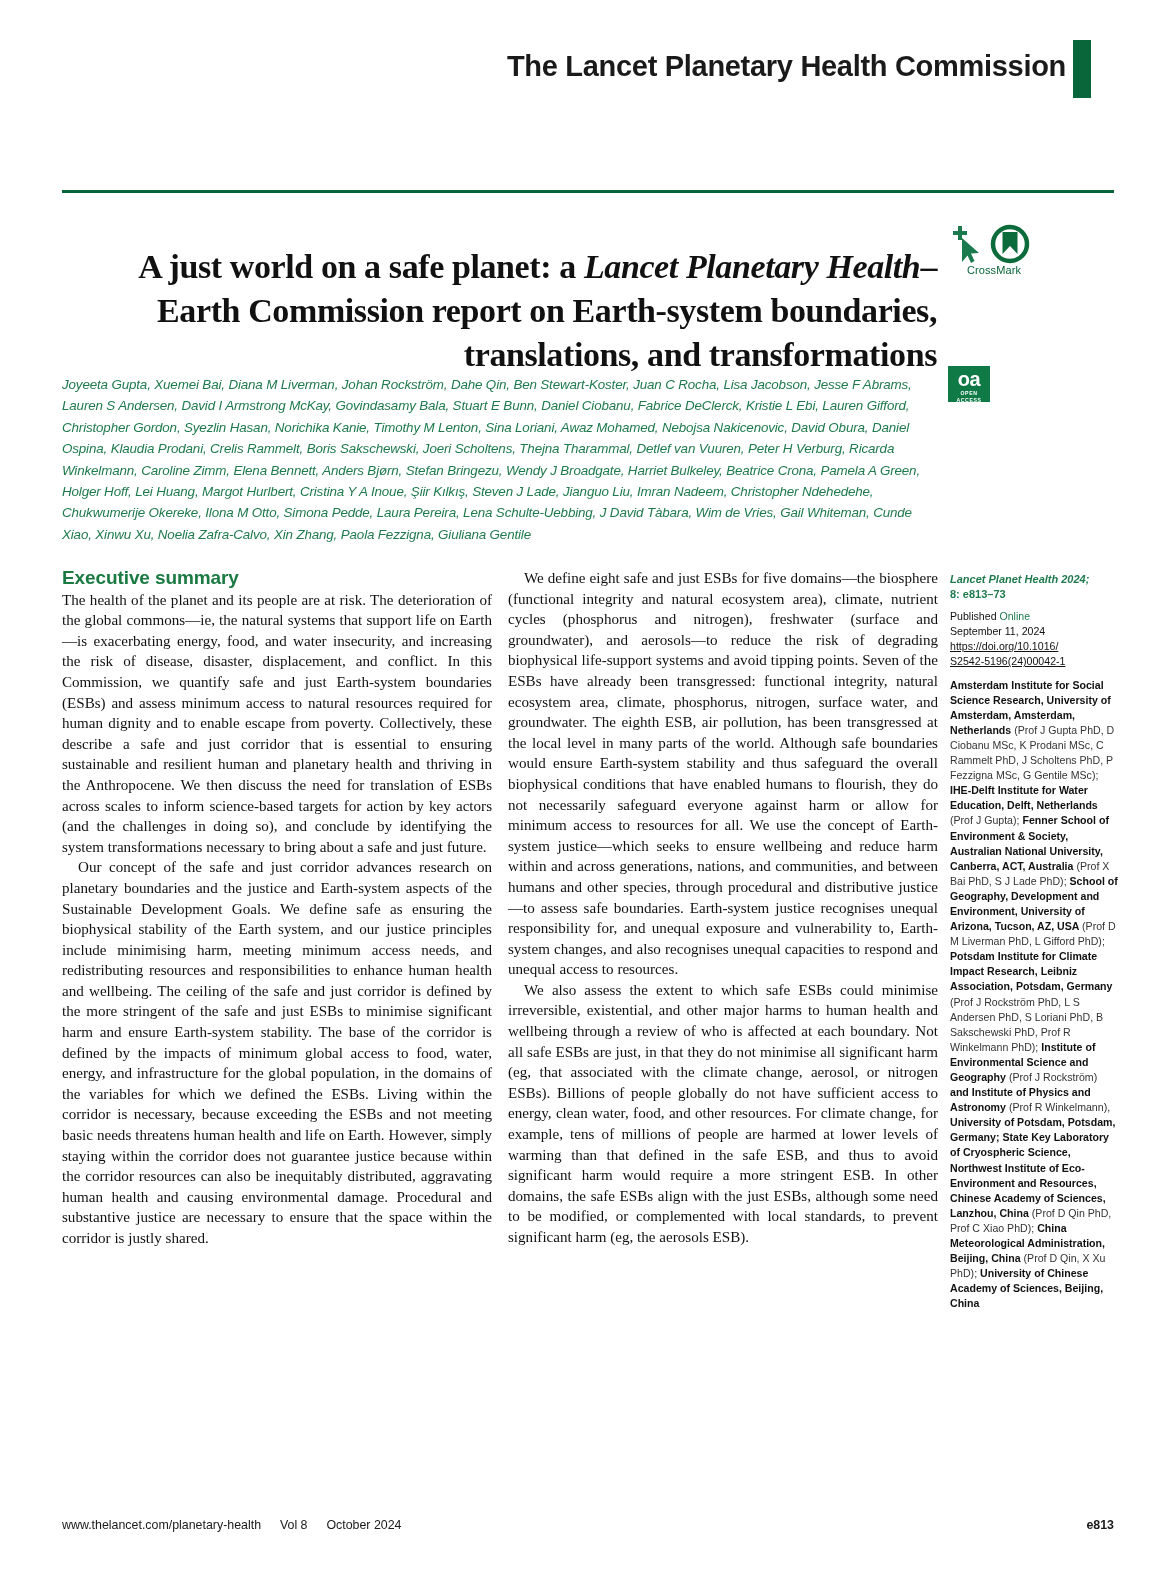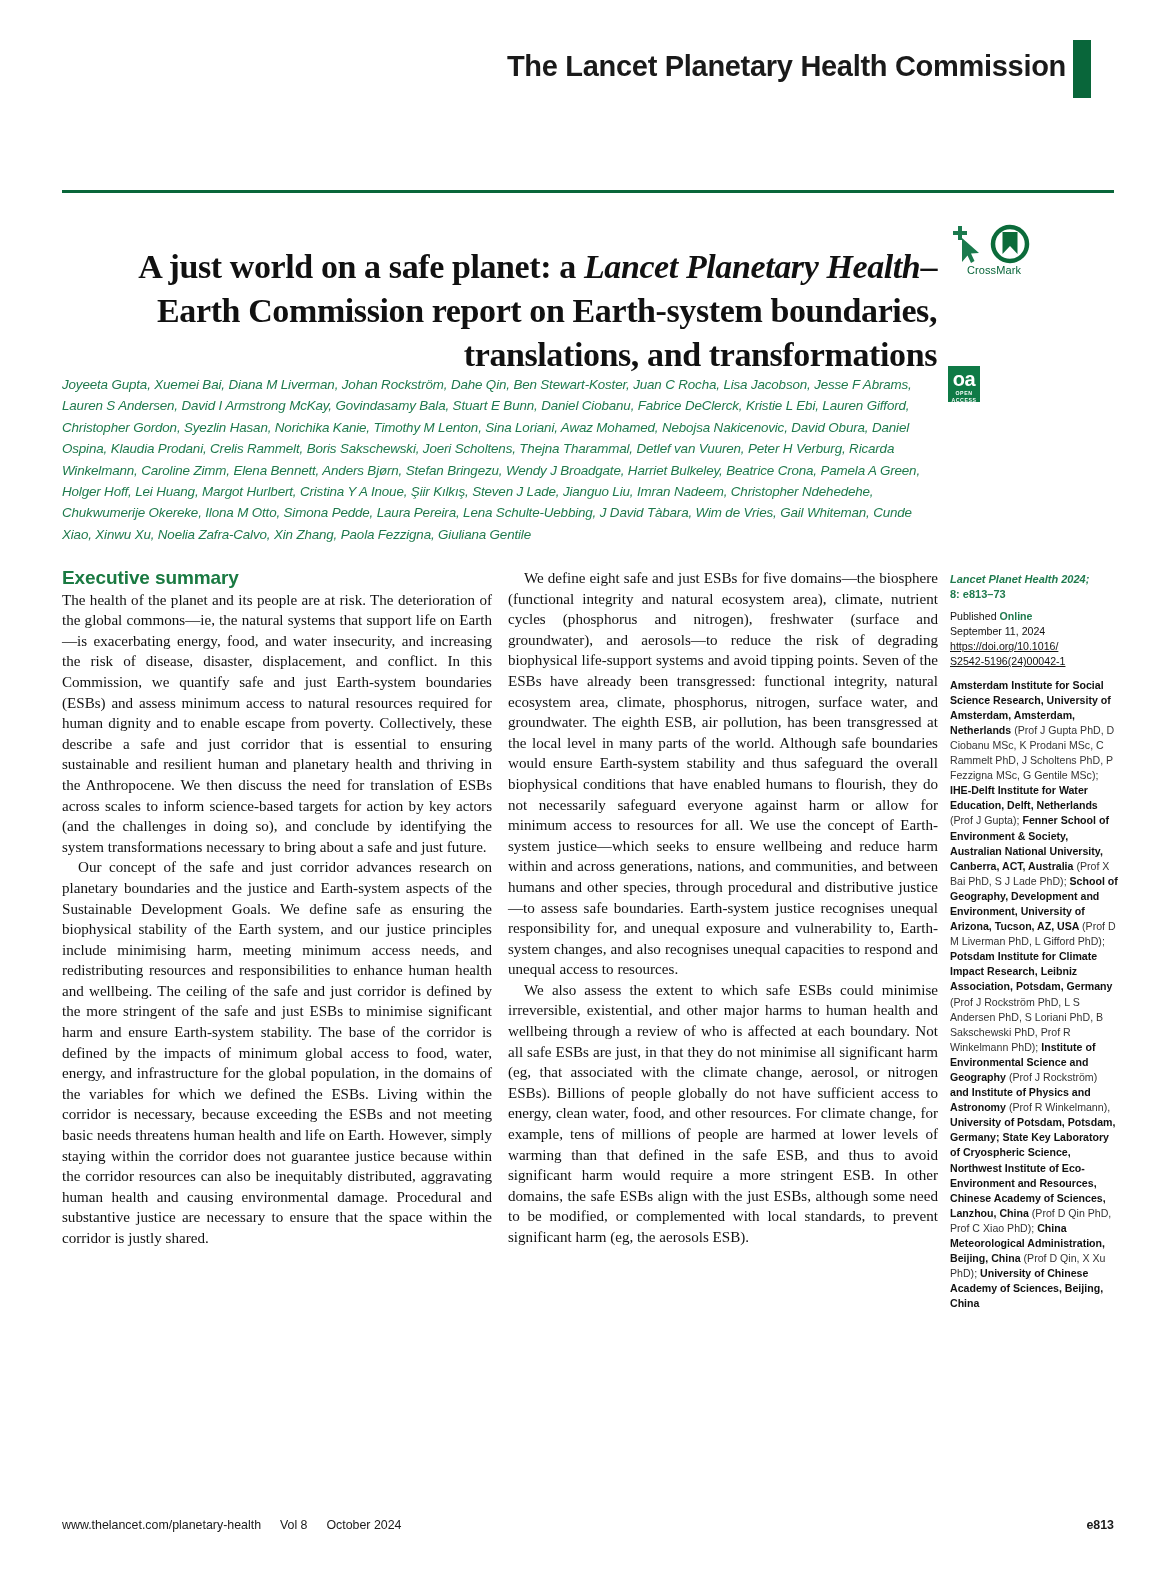--- a/index.html
+++ b/index.html
@@ -57,21 +57,21 @@
   .authors {
     position:absolute; left:62px; top:374px; width:880px;
     font-family:"Liberation Sans", sans-serif;
     font-style:italic; font-size:13.4px; line-height:21.4px;
     color:#1f7a4d; letter-spacing:-0.15px;
   }
 
   
   .oa-badge {
     position:absolute; left:948px; top:366px;
-    width:32px; height:36px; background:#0f7a46;
+    width:42px; height:36px; background:#0f7a46;
     text-align:center;
   }
   .oa-badge .oa-main {
     font-family:"Liberation Sans", sans-serif;
     font-weight:bold; font-size:20px; color:#fff;
     line-height:22px; padding-top:2px; letter-spacing:-0.5px;
   }
   .oa-badge .oa-sub {
     font-family:"Liberation Sans", sans-serif;
     font-size:5.2px; color:#fff; letter-spacing:0.6px;
@@ -104,21 +104,21 @@
     font-family:"Liberation Sans", sans-serif;
     font-size:10.6px; line-height:15.1px;
     color:#111; text-align:left;
   }
   .sidebar .cite {
     font-style:italic; font-weight:bold; color:#1f7a4d;
     font-size:11px; line-height:15.1px;
   }
   .sidebar .cite .vol { font-style:normal; }
   .sidebar .pubblock { margin-top:7px; font-size:10.6px; line-height:15.1px; }
-  .sidebar .pubblock .online { color:#1f7a4d; font-weight:bold; }
+  .sidebar .pubblock .online { color:#1f7a4d; font-weight:normal; }
   .sidebar .doi { text-decoration:underline; word-break:break-all; display:block; }
   .sidebar .affil { margin-top:8px; font-size:10.6px; line-height:15.1px; }
   .sidebar .affil b { font-weight:bold; }
   .sidebar .affil span.plain { font-weight:normal; color:#333; }
 
   
   .footer {
     position:absolute; left:62px; top:1518px; width:1052px;
     font-family:"Liberation Sans", sans-serif;
     font-size:12.4px; color:#1a1a1a;

